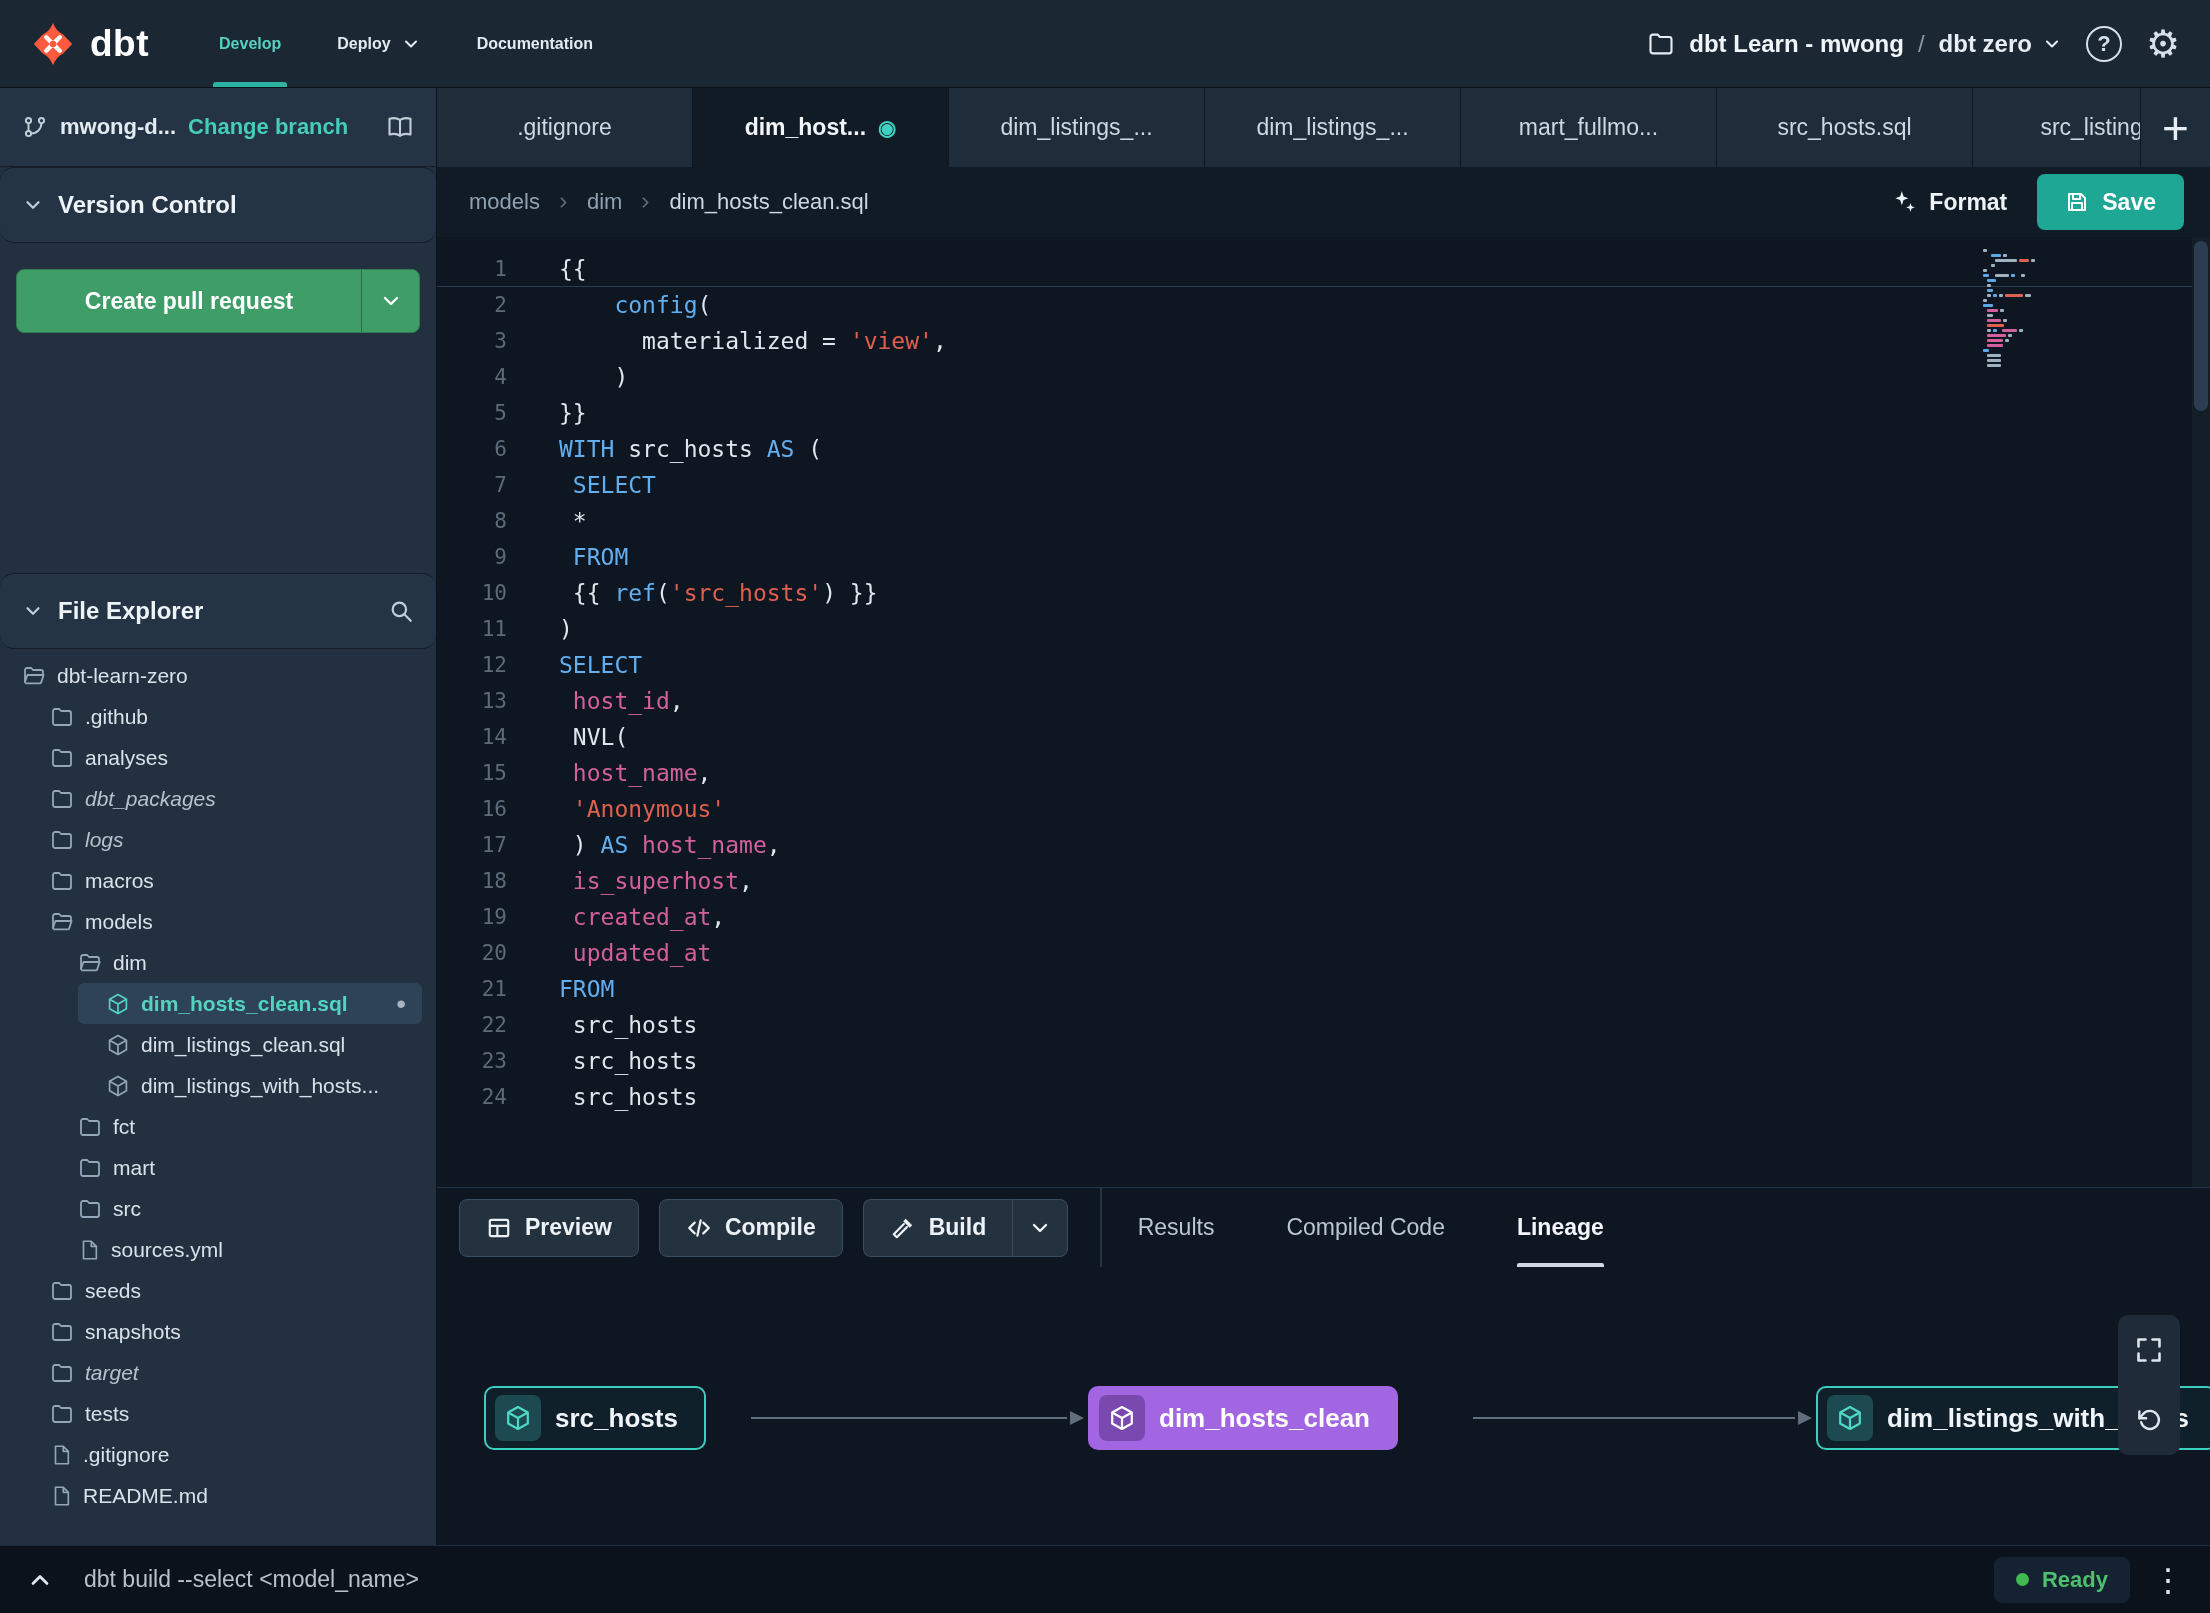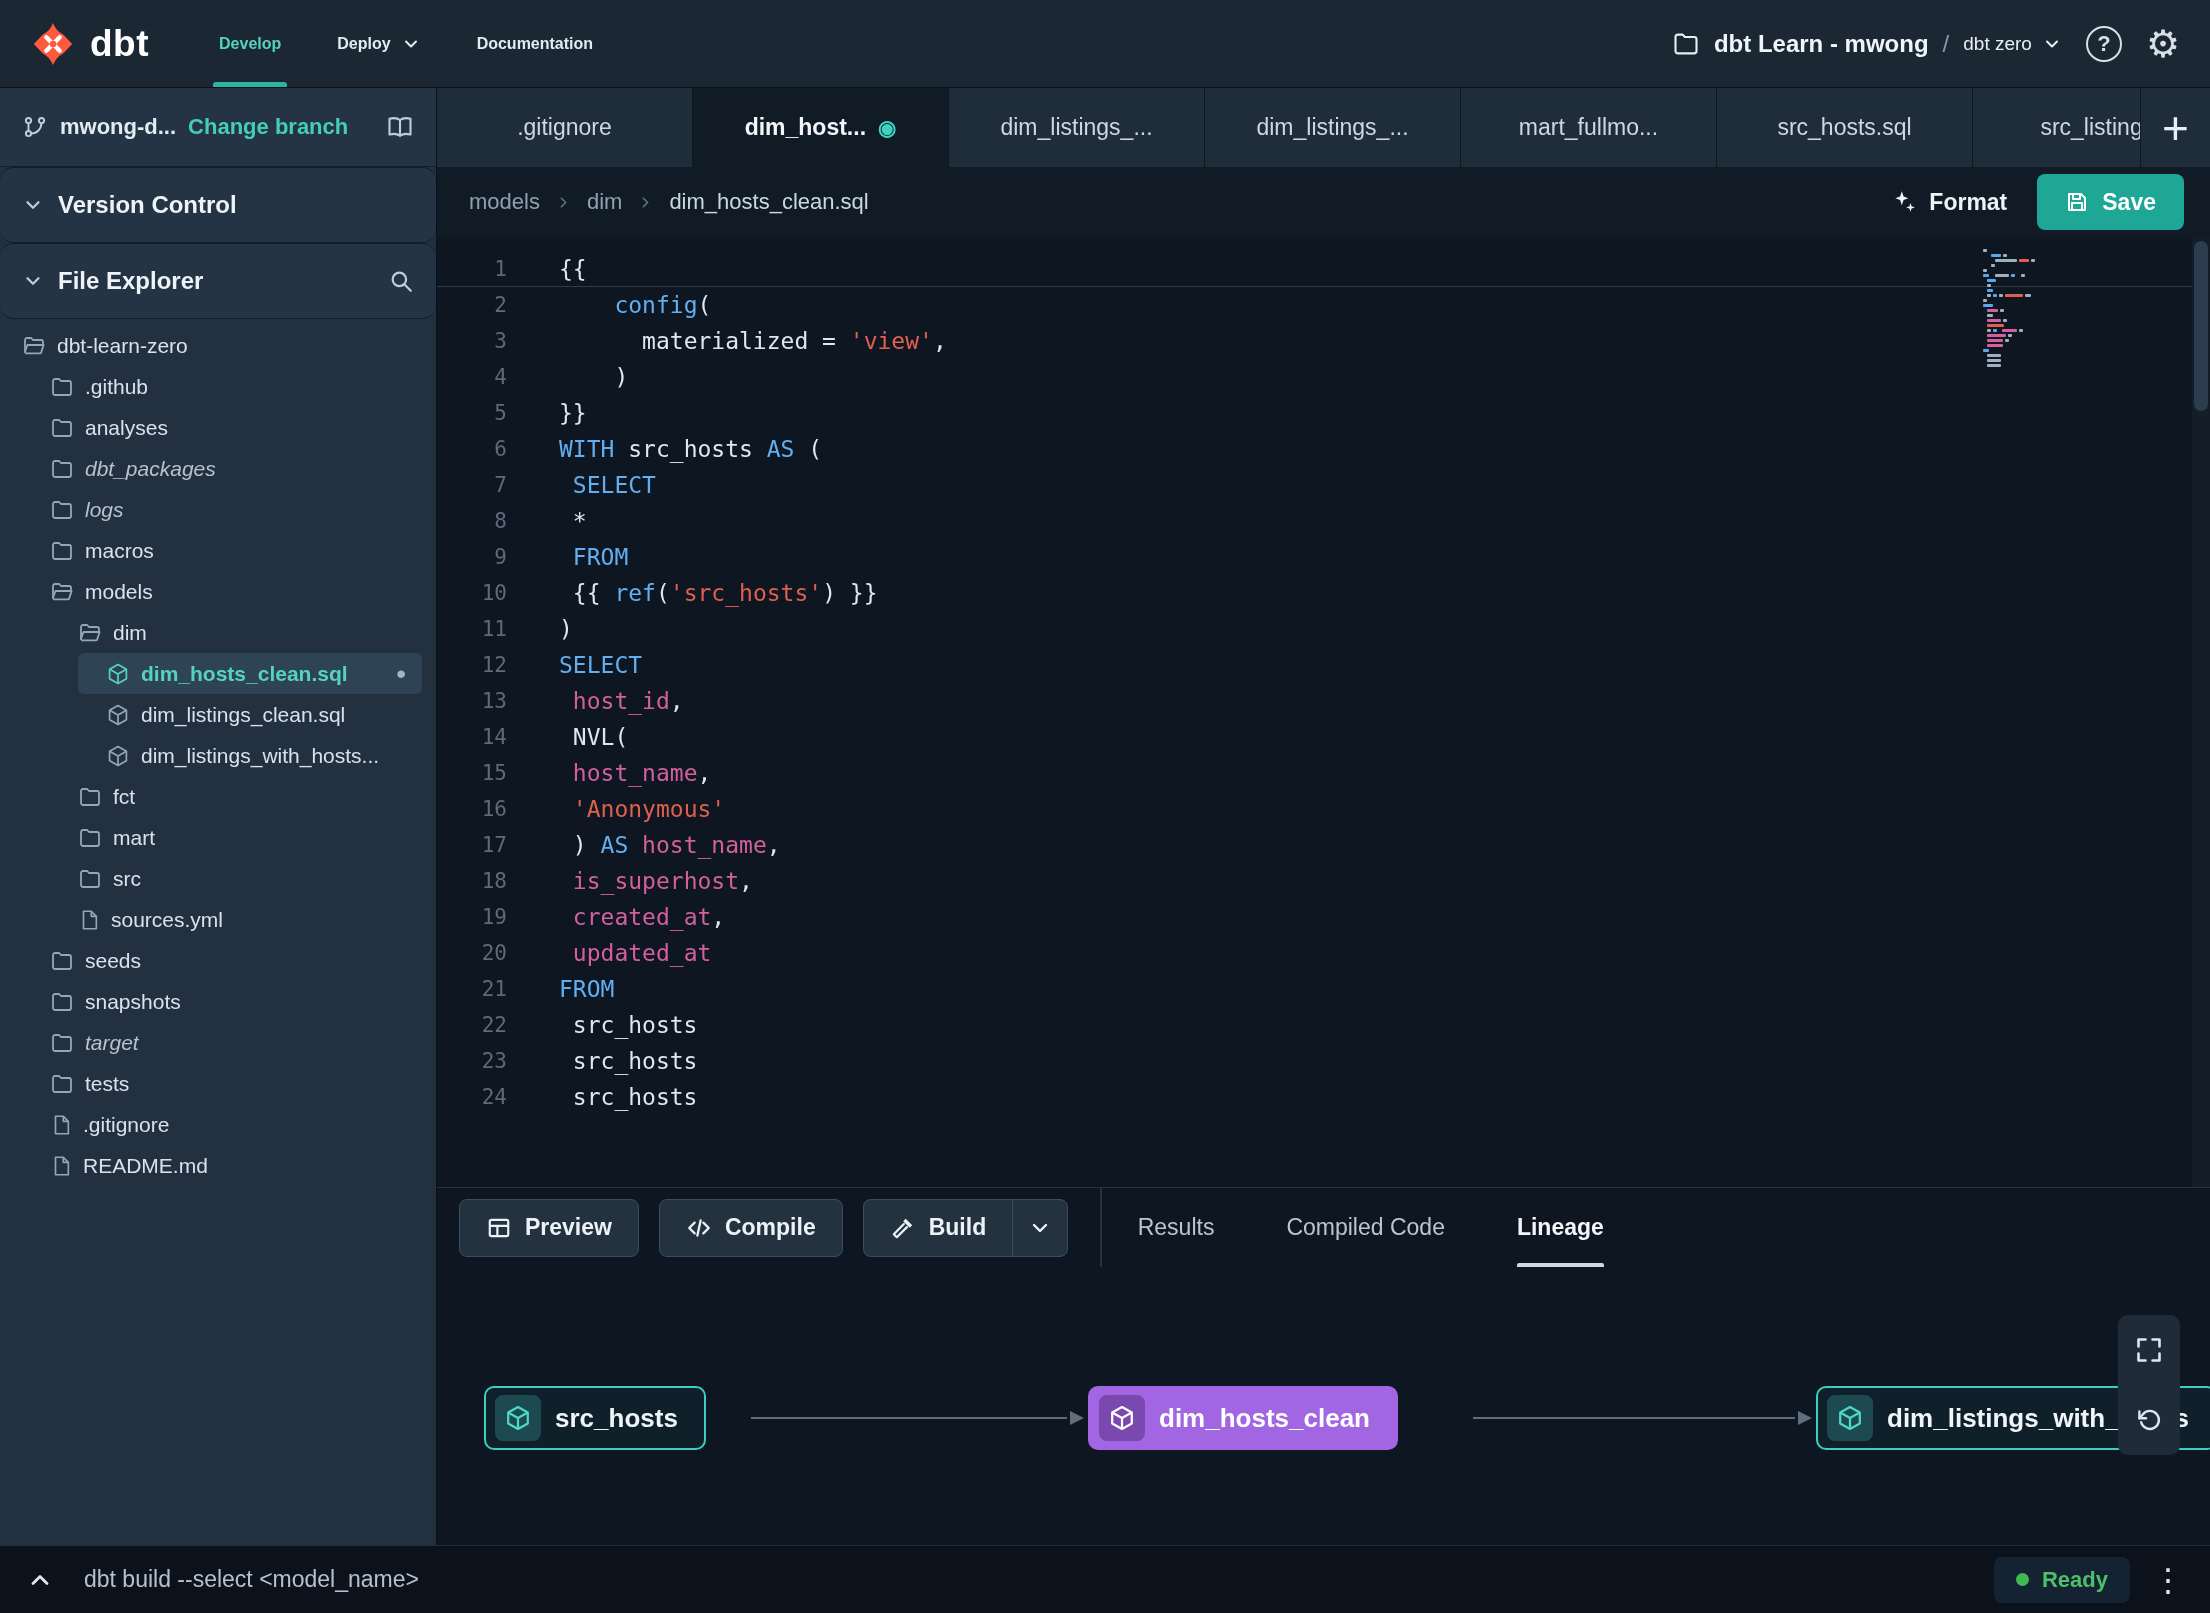--- a/index.html
+++ b/index.html
@@ -32,21 +32,21 @@
   .logo{display:flex;align-items:center;gap:14px;}
   .logo-text{font-size:37px;font-weight:700;color:#fff;letter-spacing:.5px;}
   .nav-items{display:flex;align-items:stretch;height:100%;margin-left:70px;gap:56px;}
   .nav-item{display:flex;align-items:center;gap:10px;font-size:16px;font-weight:600;color:#e3ebf2;position:relative;cursor:pointer;}
   .nav-item.active{color:var(--teal-text);}
   .nav-item.active::after{content:"";position:absolute;left:-6px;right:-6px;bottom:0;height:5px;background:var(--teal);border-radius:3px 3px 0 0;}
   .nav-right{margin-left:auto;display:flex;align-items:center;gap:24px;color:#e8eef4;}
   .acct{display:flex;align-items:center;gap:14px;}
   .acct-name{font-size:24px;font-weight:700;color:#f0f5fa;}
   .acct-sep{font-size:24px;color:#8b99a7;}
-  .proj{display:flex;align-items:center;gap:10px;font-size:19px;font-weight:400;cursor:pointer;}
+  .proj{display:flex;align-items:center;gap:10px;font-size:24px;font-weight:700;cursor:pointer;}
   .help-circ{width:36px;height:36px;border:2.5px solid #d7e0e8;border-radius:50%;display:flex;align-items:center;justify-content:center;font-size:22px;font-weight:700;color:#d7e0e8;cursor:pointer;}
   .gear{font-size:38px;line-height:1;color:#d7e0e8;cursor:pointer;}
 
   
   .main{flex:1;display:flex;min-height:0;}
   
   .sidebar{width:437px;flex:none;background:var(--bg-side);border-right:1px solid var(--border-dark);display:flex;flex-direction:column;min-height:0;}
   .branch-row{height:79px;flex:none;display:flex;align-items:center;gap:12px;padding:0 22px;background:var(--bg-side-hd);border-bottom:1px solid var(--border-soft);color:#c2cdd8;}
   .branch-name{font-size:22px;font-weight:600;color:#e3ebf2;white-space:nowrap;}
   .change-branch{font-size:22px;font-weight:600;color:#45cdb9;cursor:pointer;white-space:nowrap;}
@@ -214,20 +214,32 @@
 
       <div class="section-header">
         <span class="icn sh-caret">
             <svg viewBox="0 0 24 24" width="22" height="22" fill="none" stroke="currentColor" stroke-width="2.4" stroke-linecap="round" stroke-linejoin="round">
               <path d="M6 9l6 6 6-6"></path>
             </svg>
           </span>
         <span>Version Control</span>
       </div>
 
+      <div class="vc-body">
+        <div class="pr-button">
+          <div class="pr-main">Create pull request</div>
+          <div class="pr-caret">
+            <span class="icn">
+                <svg viewBox="0 0 24 24" width="24" height="24" fill="none" stroke="currentColor" stroke-width="2.4" stroke-linecap="round" stroke-linejoin="round">
+                  <path d="M6 9l6 6 6-6"></path>
+                </svg>
+              </span>
+          </div>
+        </div>
+      </div>
 
       <div class="section-header">
         <span class="icn sh-caret">
             <svg viewBox="0 0 24 24" width="22" height="22" fill="none" stroke="currentColor" stroke-width="2.4" stroke-linecap="round" stroke-linejoin="round">
               <path d="M6 9l6 6 6-6"></path>
             </svg>
           </span>
         <span>File Explorer</span>
         <span class="icn fe-search">
             <svg viewBox="0 0 24 24" width="26" height="26" fill="none" stroke="currentColor" stroke-width="2">

